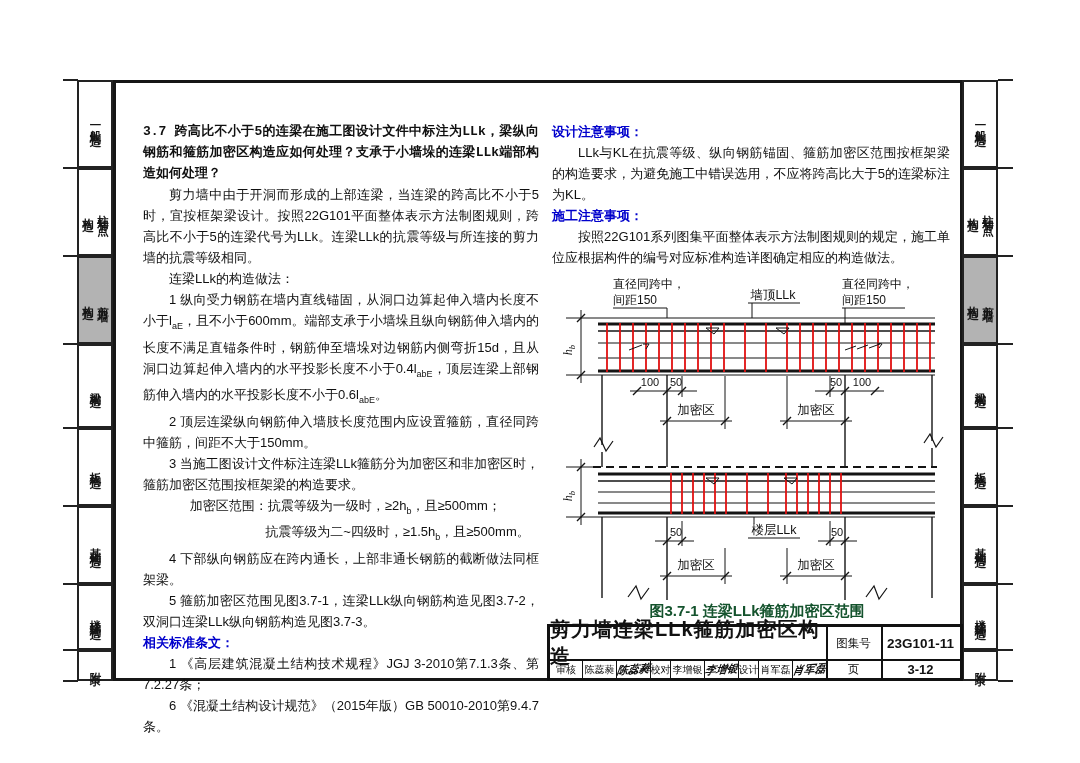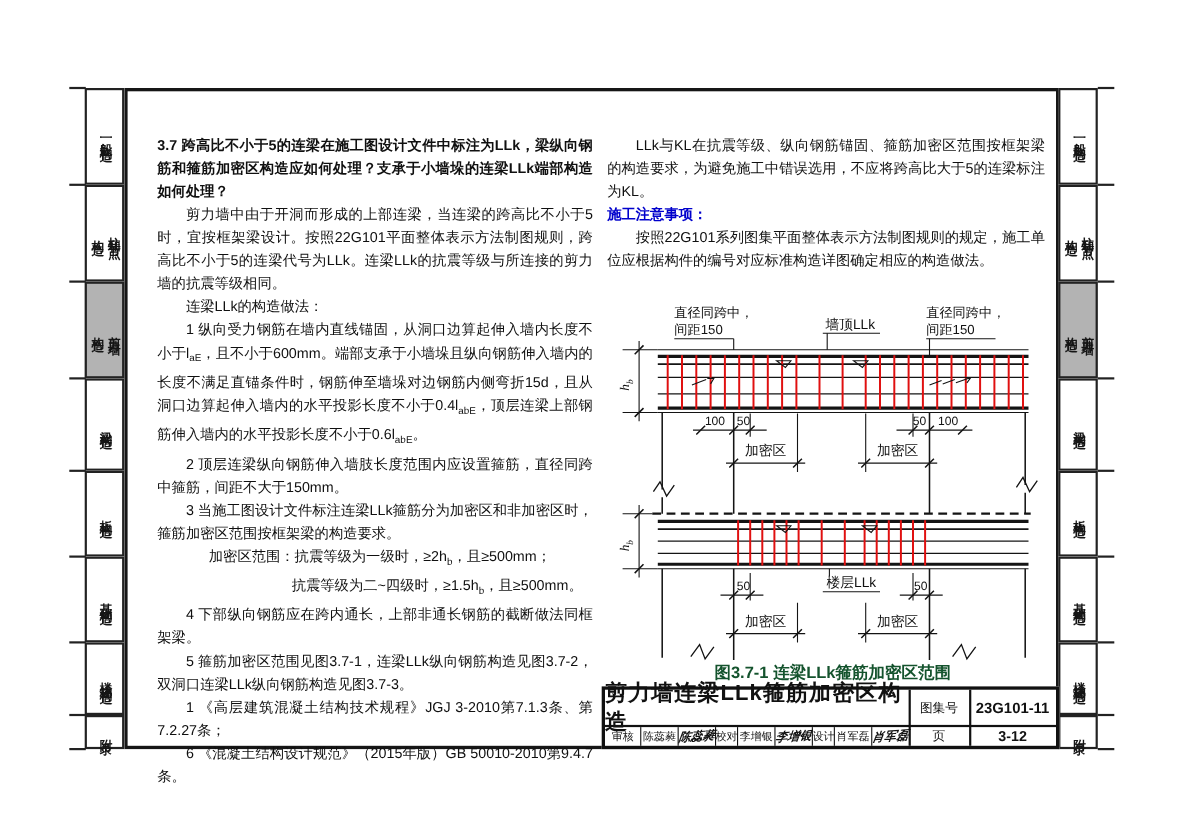--- a/index.html
+++ b/index.html
@@ -17,21 +17,21 @@
   .tab span{writing-mode:vertical-rl;text-orientation:upright;white-space:pre-line;
             font-size:11.5px;letter-spacing:3px;line-height:15px;text-align:center;
             font-weight:600;color:#151515;}
   .tab-tick{position:absolute;width:15px;height:2px;background:#222;}
 
   
   .col{position:absolute;top:121px;font-size:13px;line-height:21px;text-align:justify;color:#101010;}
   #col-left{left:143px;width:396px;}
   #col-right{left:552px;width:398px;}
   .para{margin:0;}
-  .q{font-weight:bold;}
+  .q{font-weight:bold;font-family:Liberation Mono, monospace;}
   .blue{color:#0000cc;font-weight:bold;}
   .body{text-indent:2em;}
   .sub1{text-indent:3.6em;}
   .sub2{text-indent:9.4em;}
   sub{font-size:9px;}
 
   
   #diagram{position:absolute;left:550px;top:262px;}
   #diagram line,#diagram path,#diagram polyline{stroke:#141414;fill:none;}
   #diagram .w10{stroke-width:1;}
@@ -154,24 +154,26 @@
     <div class="para q">3.7 跨高比不小于5的连梁在施工图设计文件中标注为LLk，梁纵向钢筋和箍筋加密区构造应如何处理？支承于小墙垛的连梁LLk端部构造如何处理？</div>
     <div class="para body">剪力墙中由于开洞而形成的上部连梁，当连梁的跨高比不小于5时，宜按框架梁设计。按照22G101平面整体表示方法制图规则，跨高比不小于5的连梁代号为LLk。连梁LLk的抗震等级与所连接的剪力墙的抗震等级相同。</div>
     <div class="para body">连梁LLk的构造做法：</div>
     <div class="para body">1 纵向受力钢筋在墙内直线锚固，从洞口边算起伸入墙内长度不小于l<sub>aE</sub>，且不小于600mm。端部支承于小墙垛且纵向钢筋伸入墙内的长度不满足直锚条件时，钢筋伸至墙垛对边钢筋内侧弯折15d，且从洞口边算起伸入墙内的水平投影长度不小于0.4l<sub>abE</sub>，顶层连梁上部钢筋伸入墙内的水平投影长度不小于0.6l<sub>abE</sub>。</div>
     <div class="para body">2 顶层连梁纵向钢筋伸入墙肢长度范围内应设置箍筋，直径同跨中箍筋，间距不大于150mm。</div>
     <div class="para body">3 当施工图设计文件标注连梁LLk箍筋分为加密区和非加密区时，箍筋加密区范围按框架梁的构造要求。</div>
     <div class="para sub1">加密区范围：抗震等级为一级时，≥2h<sub>b</sub>，且≥500mm；</div>
     <div class="para sub2">抗震等级为二~四级时，≥1.5h<sub>b</sub>，且≥500mm。</div>
     <div class="para body">4 下部纵向钢筋应在跨内通长，上部非通长钢筋的截断做法同框架梁。</div>
     <div class="para body">5 箍筋加密区范围见图3.7-1，连梁LLk纵向钢筋构造见图3.7-2，双洞口连梁LLk纵向钢筋构造见图3.7-3。</div>
+    <div class="para blue">相关标准条文：</div>
     <div class="para body">1 《高层建筑混凝土结构技术规程》JGJ 3-2010第7.1.3条、第7.2.27条；</div>
     <div class="para body">6 《混凝土结构设计规范》（2015年版）GB 50010-2010第9.4.7条。</div>
   </div>
 <div id="col-right" class="col">
+    <div class="para blue">设计注意事项：</div>
     <div class="para body">LLk与KL在抗震等级、纵向钢筋锚固、箍筋加密区范围按框架梁的构造要求，为避免施工中错误选用，不应将跨高比大于5的连梁标注为KL。</div>
     <div class="para blue">施工注意事项：</div>
     <div class="para body">按照22G101系列图集平面整体表示方法制图规则的规定，施工单位应根据构件的编号对应标准构造详图确定相应的构造做法。</div>
   </div>
 
 <svg id="diagram" width="462" height="362" viewBox="550 262 462 362">
 
   <g>
     <line class="w10" x1="598" y1="318" x2="935" y2="318"></line>
     <line class="w28" x1="598" y1="324" x2="935" y2="324"></line>

